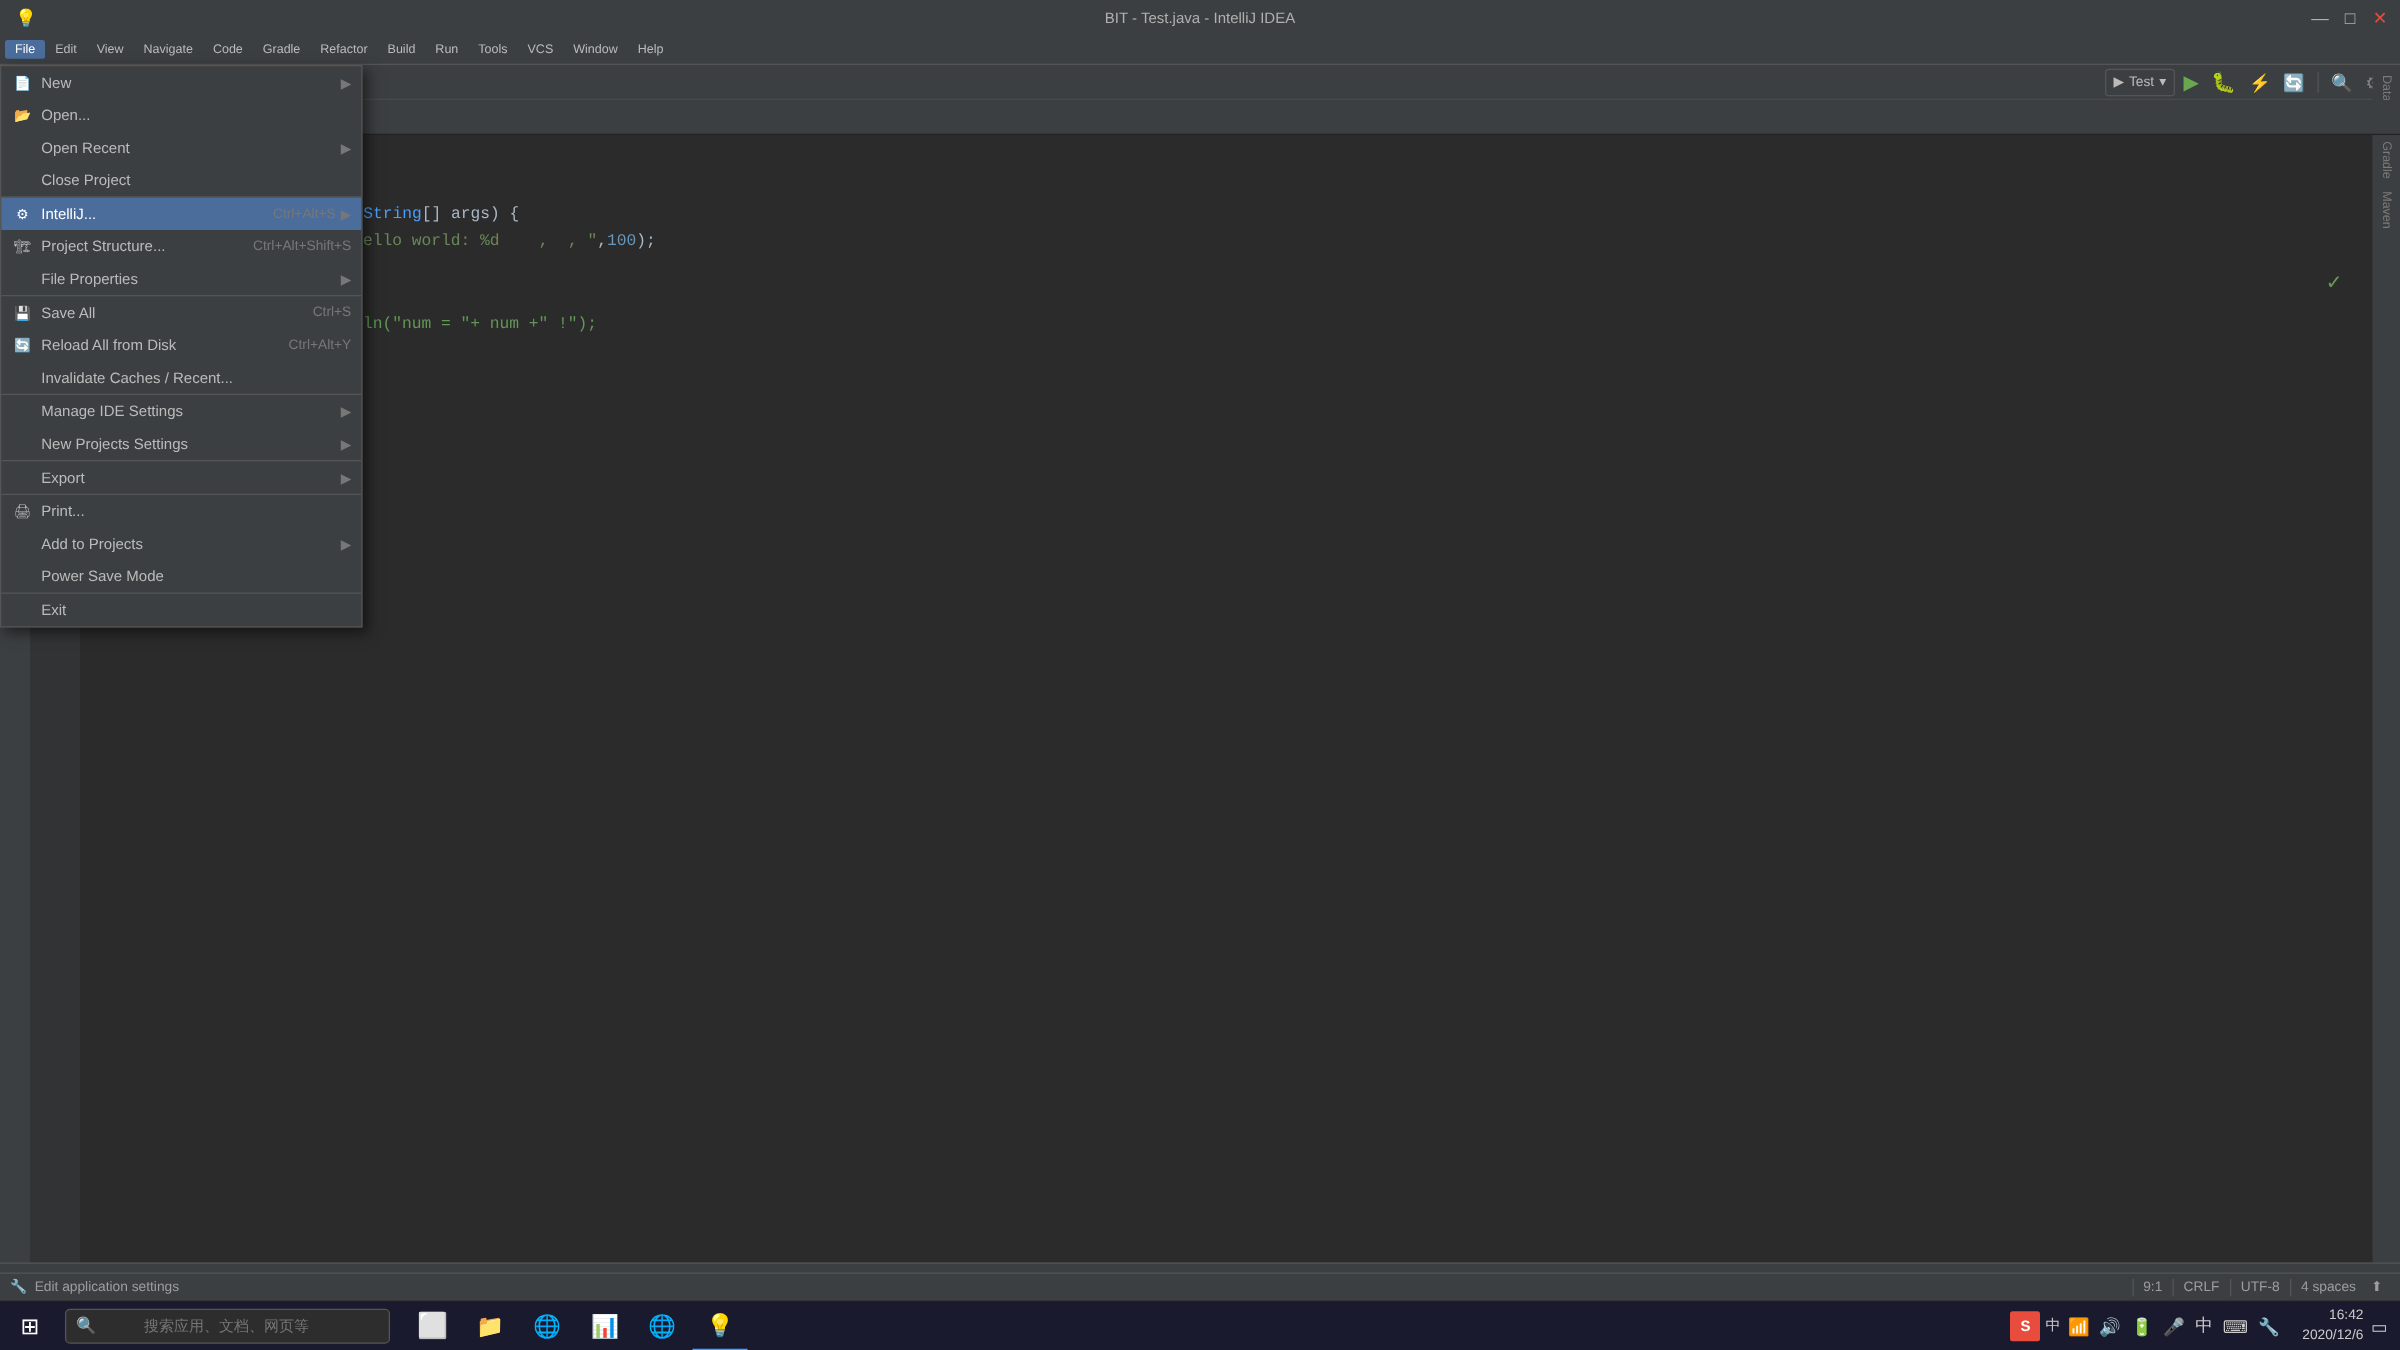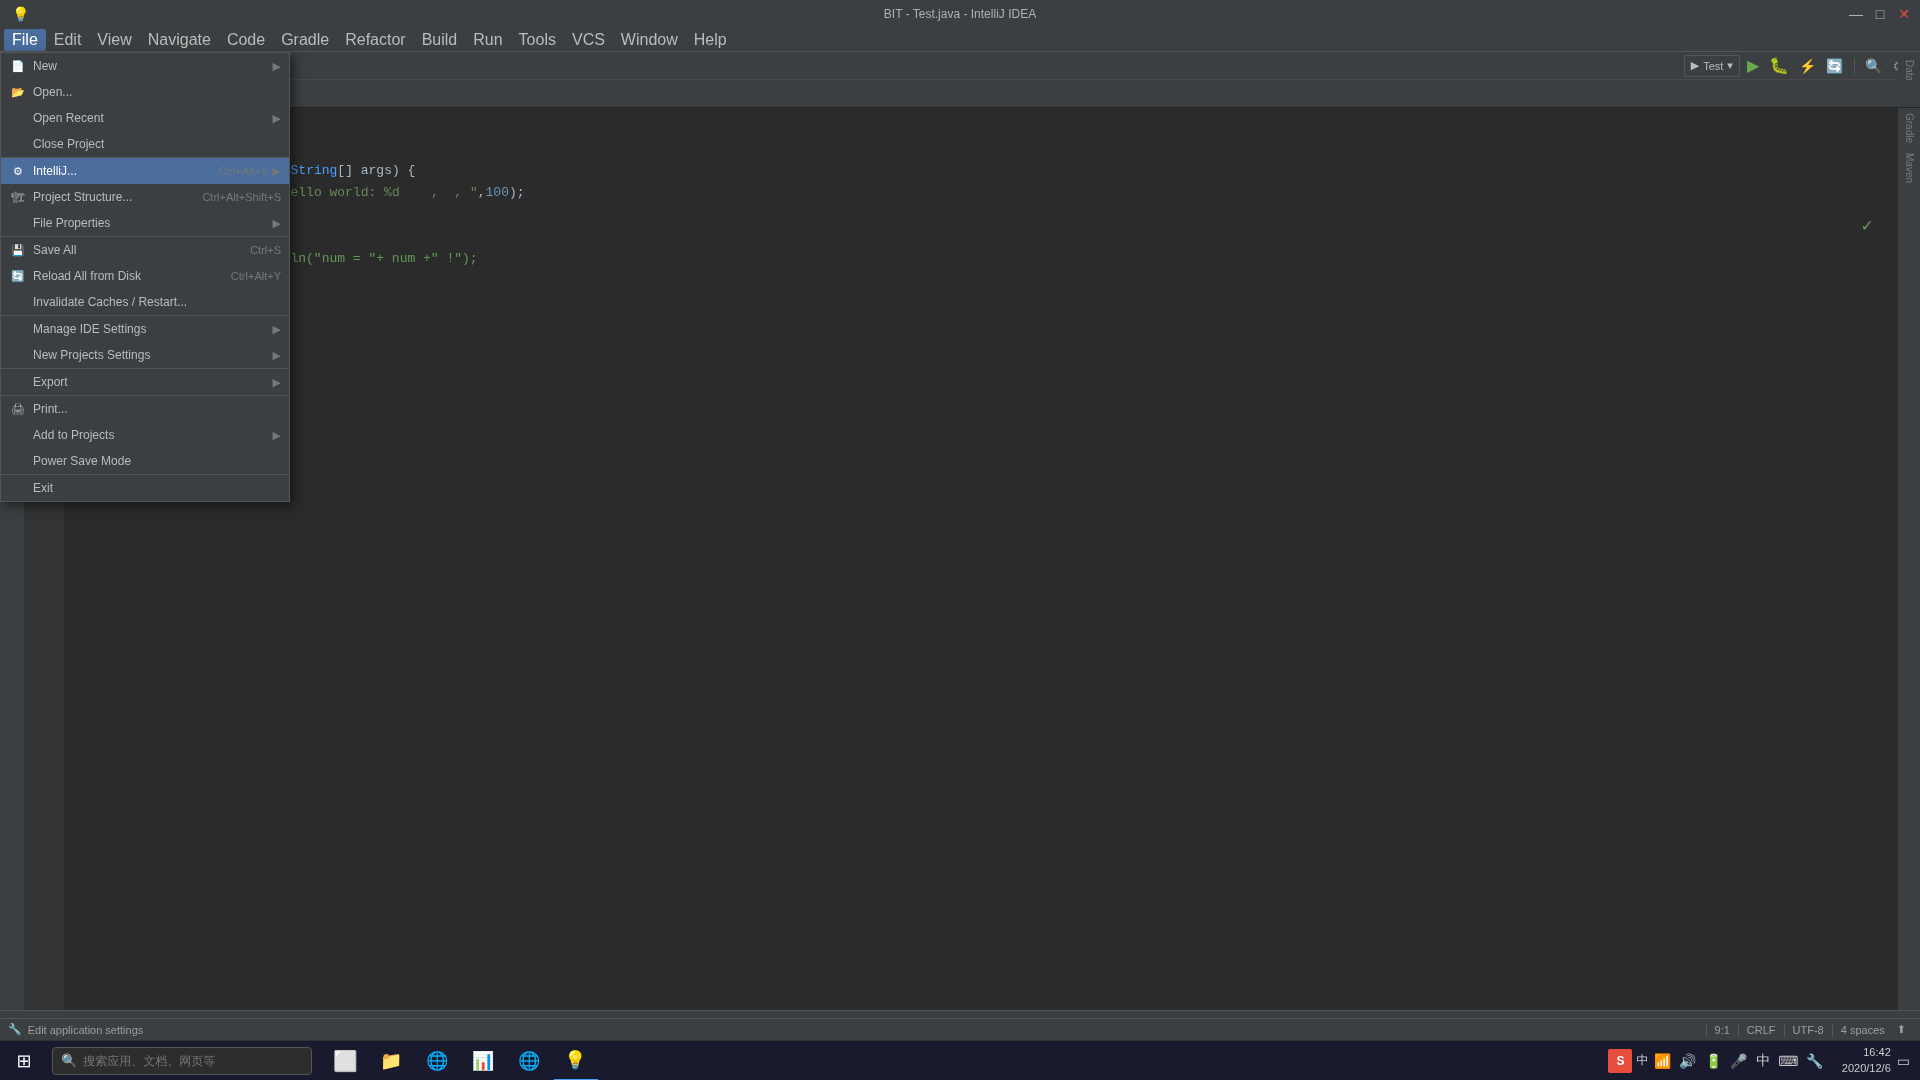--- a/index.html
+++ b/index.html
@@ -55,21 +55,21 @@
       display: flex;
       align-items: center;
       padding: 0 4px;
       border-bottom: 1px solid #555;
       position: relative;
       z-index: 200;
     }
     .menu-item {
       padding: 2px 8px;
       color: #bbb;
-      font-size: 16px;
+      font-size: 10px;
       cursor: pointer;
       border-radius: 2px;
     }
     .menu-item.active { background: #4a6d9c; color: #fff; }
 
     
     #left-sidebar {
       position: absolute;
       left: 0;
       top: 52px;
@@ -408,20 +408,21 @@
       gap: 6px;
       margin: 0 4px;
     }
     #search-bar input {
       background: transparent;
       border: none;
       color: #ccc;
       font-size: 12px;
       outline: none;
       width: 200px;
+      margin-left: 32px;
     }
     .taskbar-apps {
       display: flex;
       align-items: center;
       gap: 2px;
       margin-left: 8px;
     }
     .taskbar-app {
       width: 44px;
       height: 40px;
@@ -627,21 +628,21 @@
   </div>
 
   <div class="menu-dropdown-item">
     <span class="menu-item-icon">🔄</span>
     <span class="menu-item-label">Reload All from Disk</span>
     <span class="menu-item-shortcut">Ctrl+Alt+Y</span>
   </div>
 
   <div class="menu-dropdown-item">
     <span class="menu-item-icon"></span>
-    <span class="menu-item-label">Invalidate Caches / Restart...</span>
+    <span class="menu-item-label">Invalidate Caches / Recent...</span>
   </div>
 
   <div class="menu-dropdown-item separator"></div>
 
   <div class="menu-dropdown-item">
     <span class="menu-item-icon"></span>
     <span class="menu-item-label">Manage IDE Settings</span>
     <span class="menu-item-arrow">▶</span>
   </div>
 

